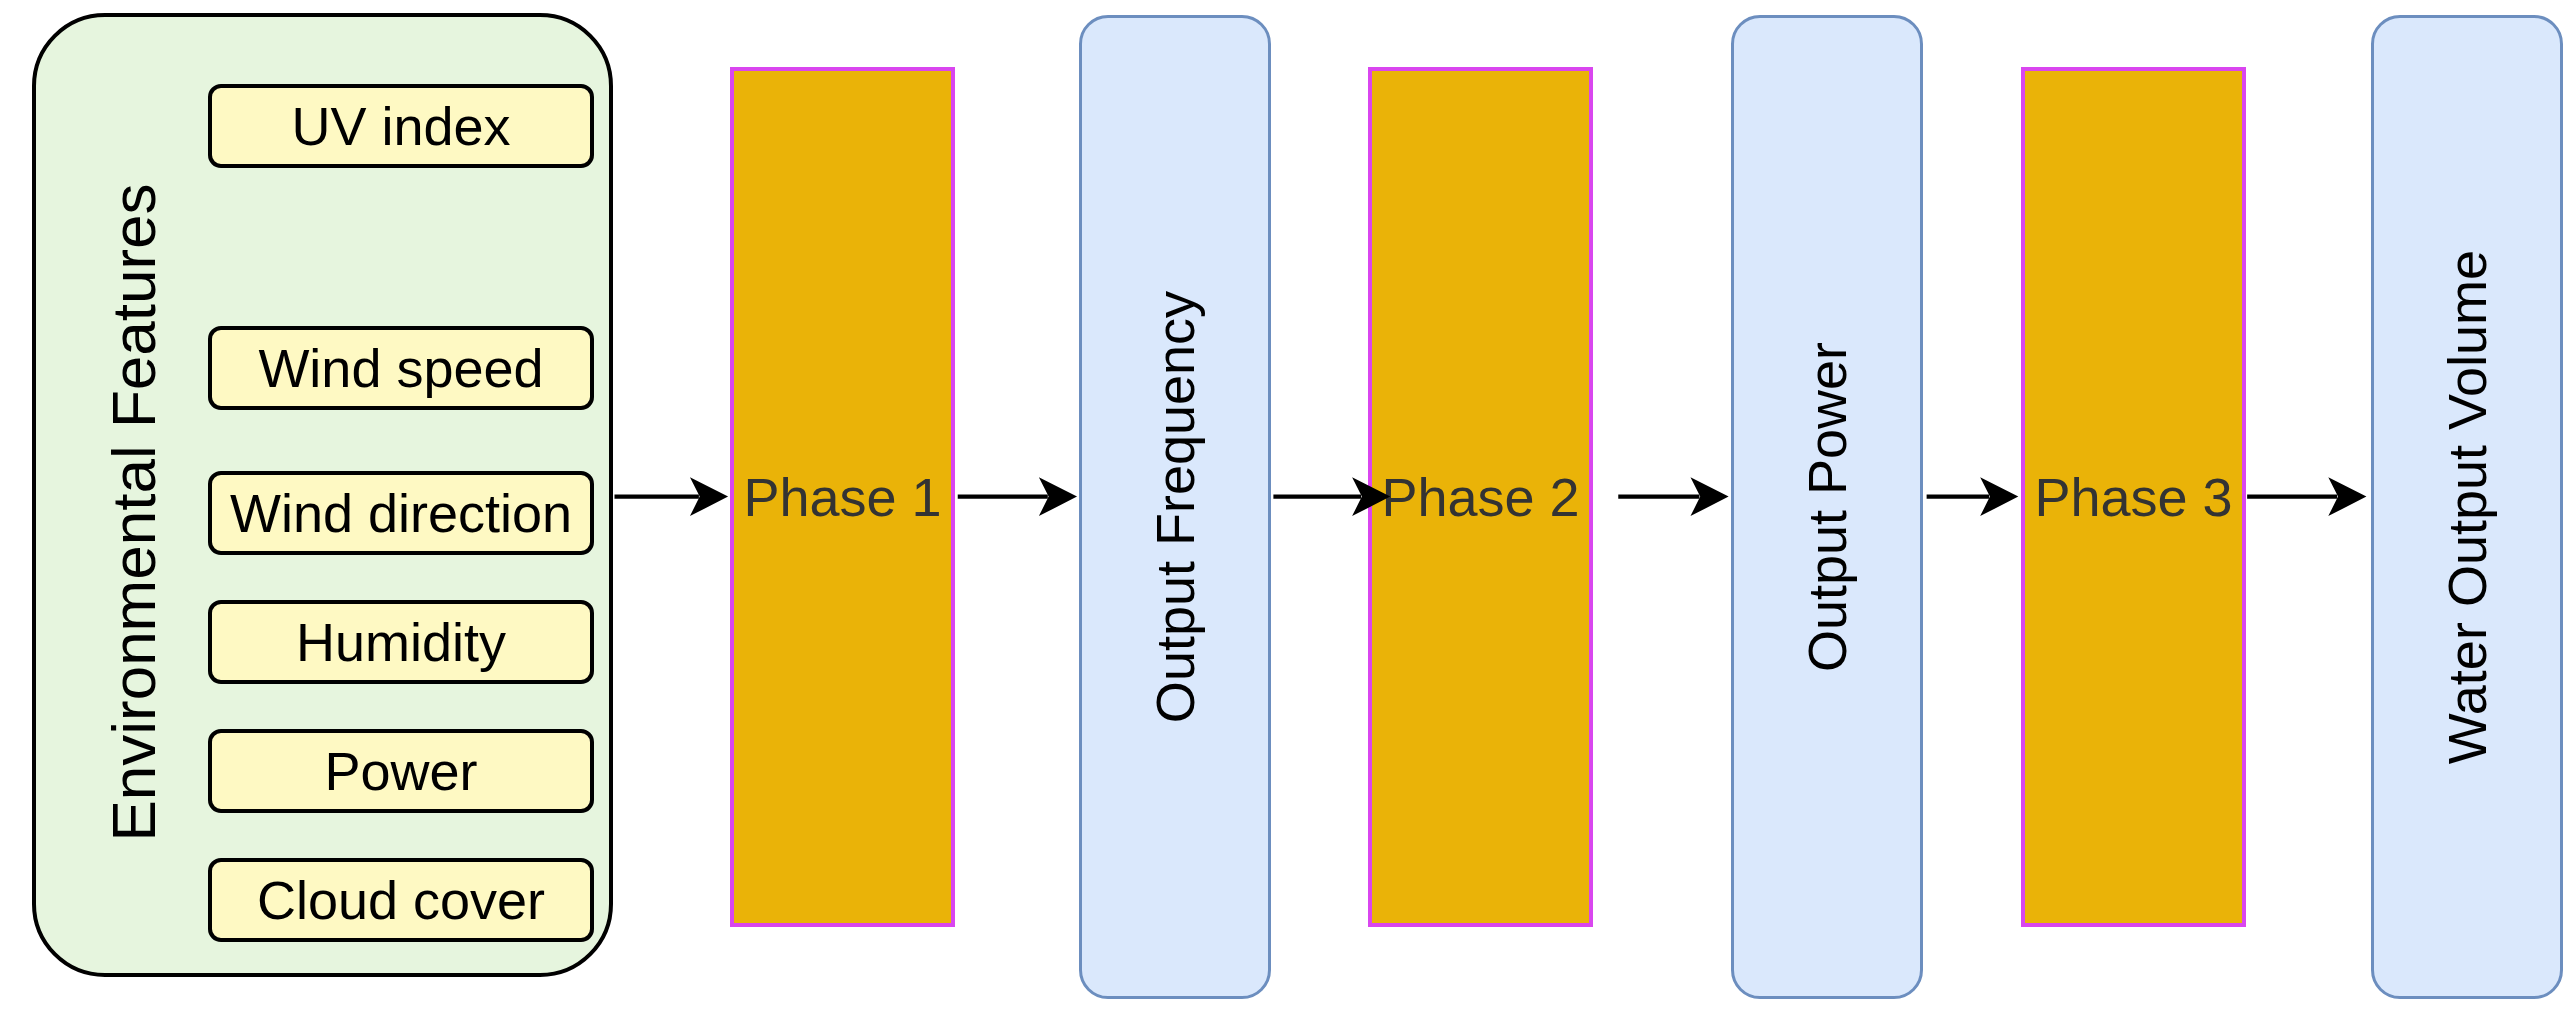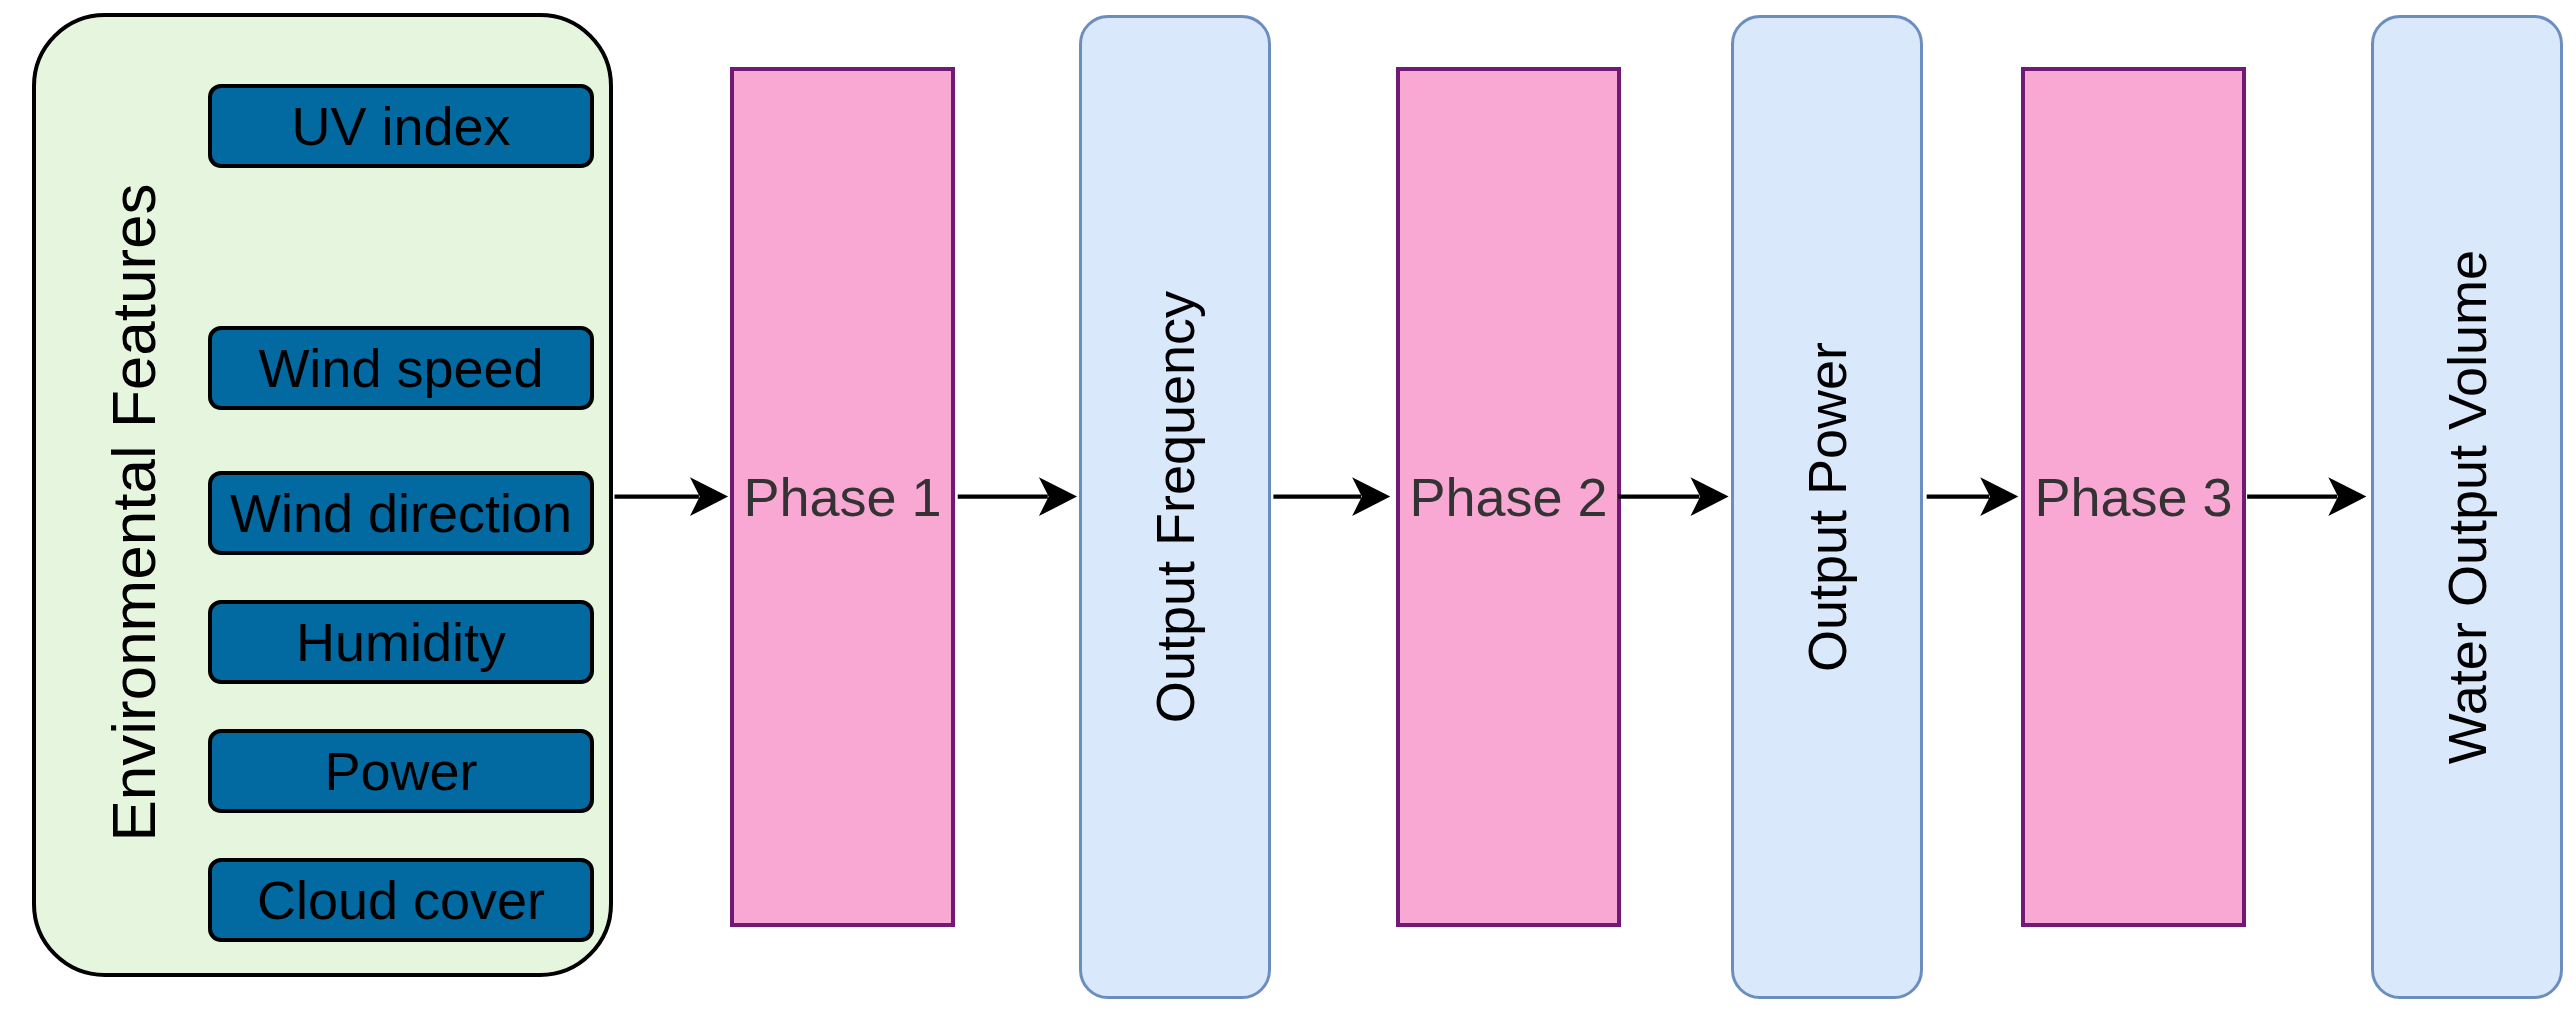--- a/index.html
+++ b/index.html
@@ -26,34 +26,34 @@
   }
   .panel-title-zone .vtext{
     transform:rotate(-90deg);
     white-space:nowrap;
     font-size:62px;color:#000000;
   }
   .feature-box{
     position:absolute;left:172px;
     width:386px;height:84px;
     box-sizing:border-box;
-    background:#0369a1;
+    background:#fef9c3;
     border:4px solid #000000;
     border-radius:13px;
     display:flex;align-items:center;justify-content:center;
     font-size:54px;color:#000000;
     white-space:nowrap;
   }
   
   .phase-box{
     position:absolute;top:67px;
     width:225px;height:860px;
     box-sizing:border-box;
-    background:#f9a8d4;
-    border:4px solid #701a75;
+    background:#eab308;
+    border:4px solid #d946ef;
     display:flex;align-items:center;justify-content:center;
     font-size:54px;color:#333333;
     white-space:nowrap;
   }
   
   .output-box{
     position:absolute;top:14.6px;
     width:192px;height:984px;
     box-sizing:border-box;
     background:#dae8fc;
@@ -99,21 +99,21 @@
         <span>Power</span>
       </div>
     <div class="feature-box" style="top:841px">
         <span>Cloud cover</span>
       </div>
   </div>
 
   <div class="phase-box" style="left:730px">
       <span>Phase 1</span>
     </div>
-  <div class="phase-box" style="left:1396px">
+  <div class="phase-box" style="left:1368px">
       <span>Phase 2</span>
     </div>
   <div class="phase-box" style="left:2021px">
       <span>Phase 3</span>
     </div>
 
   <div class="output-box" style="left:1079px">
       <span class="vtext">Output Frequency</span>
     </div>
   <div class="output-box" style="left:1731px">

